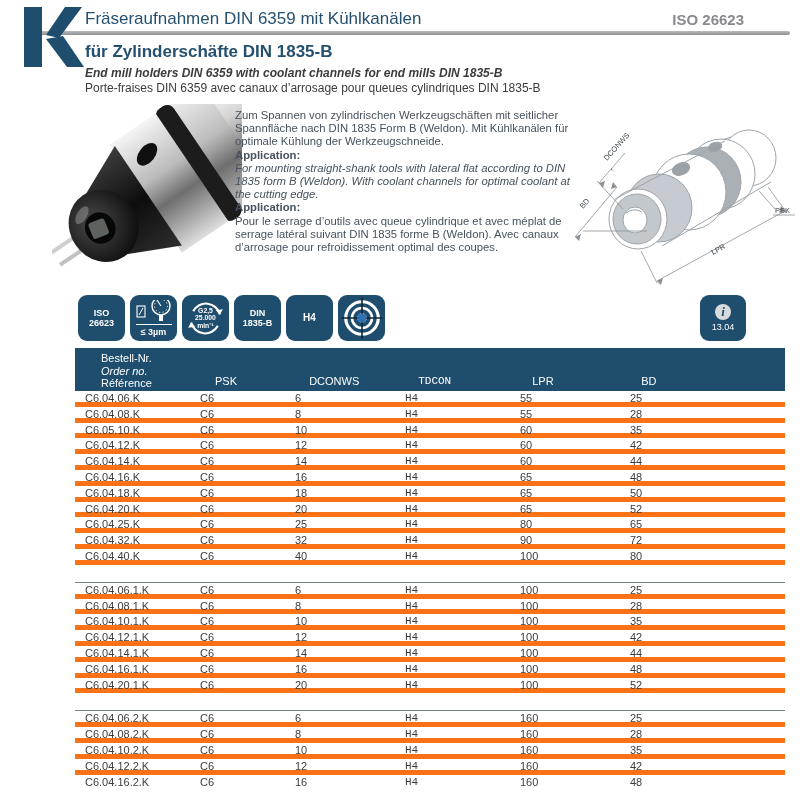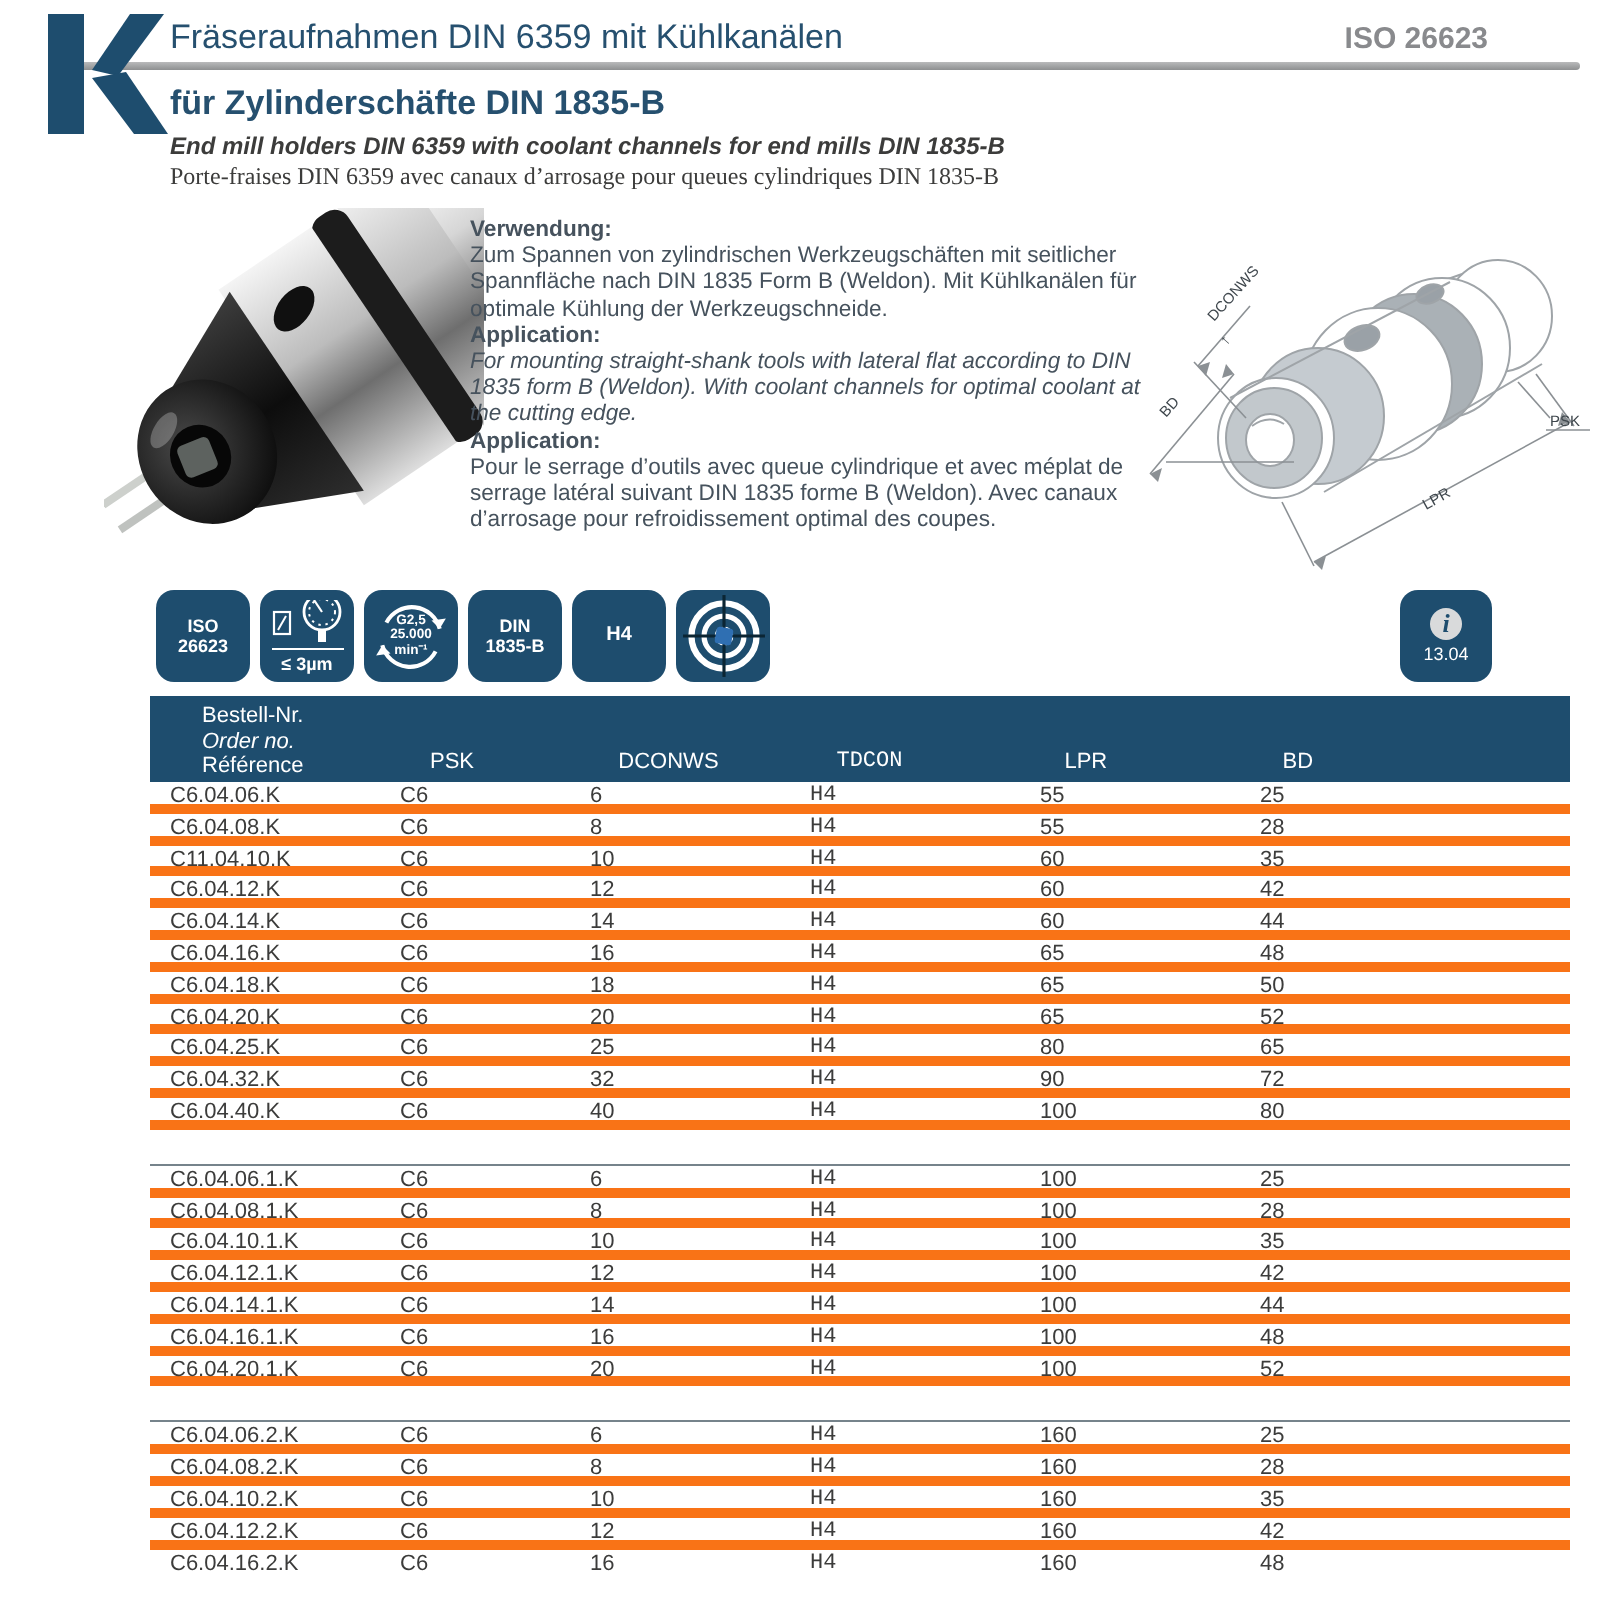--- a/index.html
+++ b/index.html
@@ -7,21 +7,21 @@
   .page{position:absolute;inset:0;background:#fff;}
 
   
   .gray-line{position:absolute;left:26px;top:31px;width:764px;height:4px;background:linear-gradient(#b9babb,#8e9091);border-radius:2px;}
   .line-cap{position:absolute;left:27px;top:29px;width:8px;height:8px;border-radius:50%;background:#c7c8c9;}
   .logo{position:absolute;left:10px;top:2px;width:78px;height:68px;}
   .title1{position:absolute;left:85px;top:9px;font-size:17px;font-weight:normal;color:#26506F;}
   .title2{position:absolute;left:85px;top:42px;font-size:17px;font-weight:bold;color:#26506F;}
   .iso-label{position:absolute;right:56px;top:11px;font-size:15px;font-weight:bold;color:#898A8D;}
   .sub-en{position:absolute;left:85px;top:66px;font-size:12px;font-weight:bold;font-style:italic;color:#3C3C3B;}
-  .sub-fr{position:absolute;left:85px;top:81px;font-size:12px;color:#3C3C3B;font-family:Liberation Serif, serif;}
+  .sub-fr{position:absolute;left:85px;top:81px;font-size:12px;color:#3C3C3B;}
 
   
   .photo{position:absolute;left:52px;top:104px;width:190px;height:186px;}
   .drawing{position:absolute;left:563px;top:103px;width:237px;height:196px;}
   .desc{position:absolute;left:235px;top:109px;width:338px;font-size:11.3px;line-height:13.2px;color:#46525D;}
   .desc .hd{font-weight:bold;}
   .desc .it{font-style:italic;}
 
   
   .badges{position:absolute;left:78px;top:295px;display:flex;gap:5px;}
@@ -102,21 +102,20 @@
       <ellipse cx="120" cy="58" rx="13" ry="8" fill="#101010" transform="rotate(-18 120 58)"></ellipse>
       <polygon points="40,60 98,33 98,153 40,126" fill="url(#blk)"></polygon>
       <ellipse cx="44" cy="93" rx="34" ry="37" fill="url(#blkr)"></ellipse>
       <ellipse cx="40" cy="93" rx="15" ry="16" fill="#070707"></ellipse>
       <rect x="30" y="84" width="17" height="17" rx="3" fill="#5d625f" transform="rotate(12 38 92)"></rect>
       <ellipse cx="32" cy="72" rx="10" ry="5" fill="#ffffff" opacity="0.25" transform="rotate(-25 32 72)"></ellipse>
     </g>
   </svg>
 
   <div class="desc">
-    <div class="hd">Verwendung:</div>
     <div>Zum Spannen von zylindrischen Werkzeugschäften mit seitlicher Spannfläche nach DIN 1835 Form B (Weldon). Mit Kühlkanälen für optimale Kühlung der Werkzeugschneide.</div>
     <div class="hd">Application:</div>
     <div class="it">For mounting straight-shank tools with lateral flat according to DIN 1835 form B (Weldon). With coolant channels for optimal coolant at the cutting edge.</div>
     <div class="hd">Application:</div>
     <div>Pour le serrage d’outils avec queue cylindrique et avec méplat de serrage latéral suivant DIN 1835 forme B (Weldon). Avec canaux d’arrosage pour refroidissement optimal des coupes.</div>
   </div>
 
   <svg class="drawing" viewBox="0 0 237 196">
     <g stroke="#9FA4A8" stroke-width="1" fill="#fff">
       <ellipse cx="186" cy="55" rx="27" ry="28"></ellipse>
@@ -240,21 +239,21 @@
           </div>
           <div class="trow">
             <div class="c1">C6.04.08.K</div>
             <div class="c2">C6</div>
             <div class="c3">8</div>
             <div class="c4">H4</div>
             <div class="c5">55</div>
             <div class="c6">28</div>
           </div>
           <div class="trow">
-            <div class="c1">C11.04.10.K</div>
+            <div class="c1">C6.05.10.K</div>
             <div class="c2">C6</div>
             <div class="c3">10</div>
             <div class="c4">H4</div>
             <div class="c5">60</div>
             <div class="c6">35</div>
           </div>
           <div class="trow">
             <div class="c1">C6.04.12.K</div>
             <div class="c2">C6</div>
             <div class="c3">12</div>

